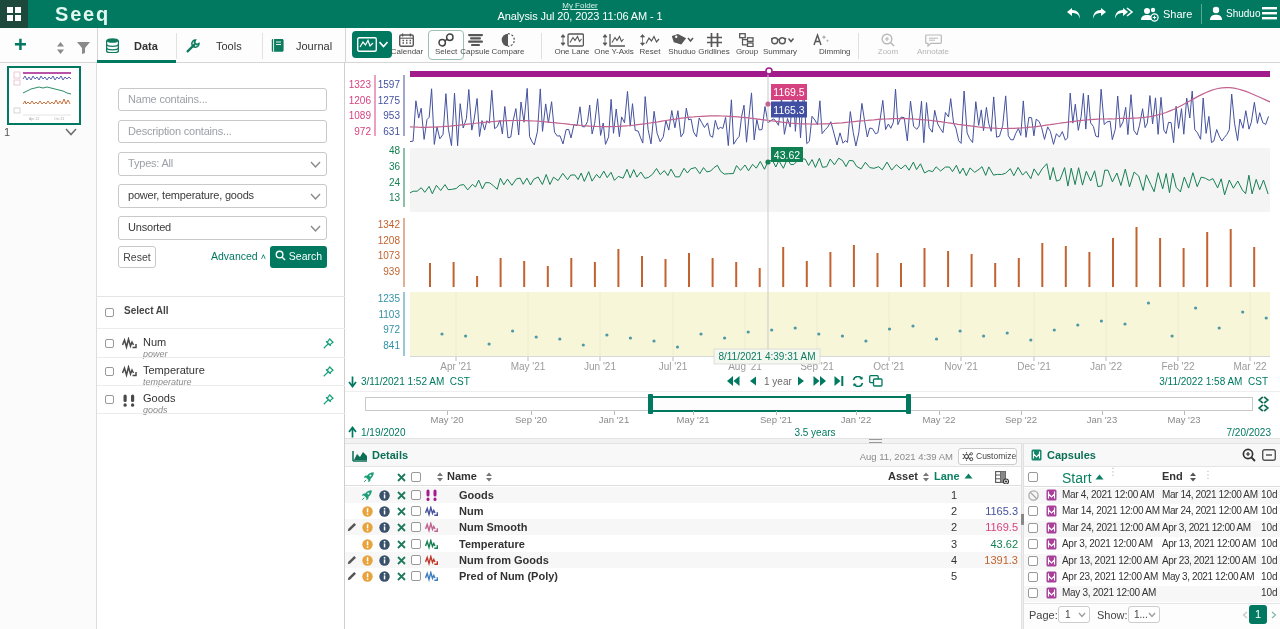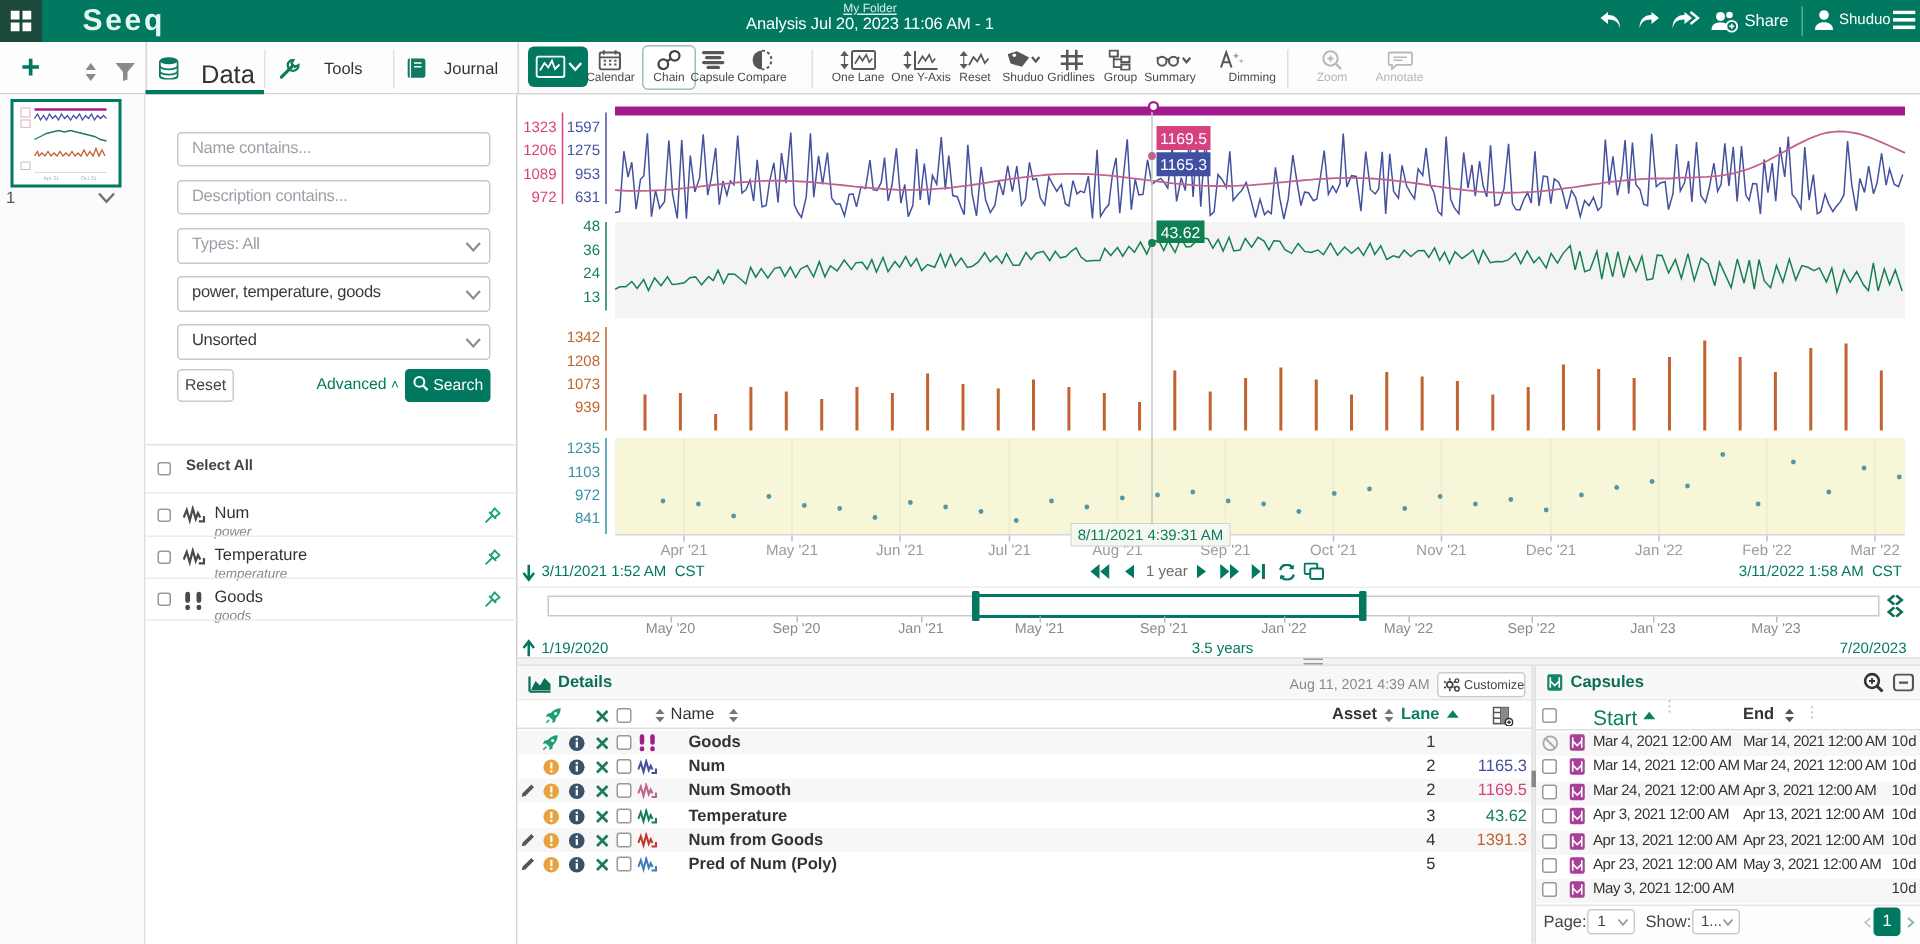--- a/index.html
+++ b/index.html
@@ -63,21 +63,21 @@
 
 <div class="abs" style="left:97px;top:28px;width:248px;height:35px;border-left:1px solid #D5D5D5;"></div>
 <div class="abs" style="left:176px;top:33px;width:1px;height:26px;background:#E2E2E2;"></div>
 <div class="abs" style="left:262px;top:33px;width:1px;height:26px;background:#E2E2E2;"></div>
 <div class="abs" style="left:97px;top:60px;width:79px;height:3px;background:#007960;"></div>
 <svg class="abs" style="left:106px;top:38px;" width="13" height="15" viewBox="0 0 13 15">
     <ellipse cx="6.5" cy="2.5" rx="6" ry="2.3" fill="#0E7A5E"></ellipse>
     <path d="M0.5 2.5 V12.5 C0.5 13.8 3.2 14.8 6.5 14.8 C9.8 14.8 12.5 13.8 12.5 12.5 V2.5" fill="none" stroke="#0E7A5E" stroke-width="1.4"></path>
     <path d="M0.5 6 C0.5 7.3 3.2 8.3 6.5 8.3 C9.8 8.3 12.5 7.3 12.5 6 M0.5 9.5 C0.5 10.8 3.2 11.8 6.5 11.8 C9.8 11.8 12.5 10.8 12.5 9.5" fill="none" stroke="#0E7A5E" stroke-width="1.2"></path>
   </svg>
-<div class="abs" style="left:134px;top:40px;font-size:17px;color:#333;font-weight:normal;">Data</div>
+<div class="abs" style="left:134px;top:40px;font-size:11px;color:#333;font-weight:bold;">Data</div>
 <svg class="abs" style="left:186px;top:39px;" width="14" height="14" viewBox="0 0 14 14">
     <path d="M13 4.4 A3.6 3.6 0 1 1 9.6 1 L8.4 3.4 L10.6 5.6 Z" fill="none" stroke="#0E7A5E" stroke-width="1.5"></path>
     <path d="M8.6 5.4 L1.6 12.4" stroke="#0E7A5E" stroke-width="2.2" stroke-linecap="round"></path>
   </svg>
 <div class="abs" style="left:216px;top:40px;font-size:11px;color:#333;">Tools</div>
 <svg class="abs" style="left:271px;top:38px;" width="14" height="15" viewBox="0 0 14 15">
     <path d="M2 1 H11 C12 1 12.6 1.7 12.6 2.6 V12 C12.6 13 12 13.8 11 13.8 H2 C1.2 13.8 0.8 13.2 0.8 12.5 V2.3 C0.8 1.5 1.3 1 2 1 Z" fill="#0E7A5E"></path>
     <path d="M2.6 1 V13.8" stroke="#fff" stroke-width="0.9"></path>
     <path d="M5 4 H10 M5 6.5 H10" stroke="#fff" stroke-width="0.9"></path>
   </svg>
@@ -100,21 +100,21 @@
     <path d="M3.5 7.5 H5 M7 7.5 H8.5 M10.5 7.5 H12 M3.5 10 H5 M7 10 H8.5 M10.5 10 H12" stroke="#575757" stroke-width="1.3"></path>
   </svg>
 <div class="abs" style="left:381px;top:47px;width:52px;text-align:center;font-size:8px;color:#4A4A4A;">Calendar</div>
 
 <div class="abs" style="left:428px;top:30px;width:36px;height:30px;border:1px solid #9DBFB5;border-radius:4px;background:#fff;"></div>
 <svg class="abs" style="left:438px;top:33px;" width="16" height="14" viewBox="0 0 16 14">
     <circle cx="4.2" cy="9.8" r="3.2" fill="none" stroke="#444" stroke-width="1.5"></circle>
     <circle cx="11.8" cy="4.2" r="3.2" fill="none" stroke="#444" stroke-width="1.5"></circle>
     <path d="M6.5 7.8 L9.5 6.2" stroke="#444" stroke-width="1.5"></path>
   </svg>
-<div class="abs" style="left:420px;top:47px;width:52px;text-align:center;font-size:8px;color:#4A4A4A;">Chain</div>
+<div class="abs" style="left:420px;top:47px;width:52px;text-align:center;font-size:8px;color:#4A4A4A;">Select</div>
 
 <svg class="abs" style="left:468px;top:34px;" width="15" height="12" viewBox="0 0 15 12">
     <rect x="0" y="0" width="15" height="2.2" rx="1.1" fill="#575757"></rect>
     <rect x="2" y="3.3" width="11" height="2.2" rx="1.1" fill="#575757"></rect>
     <rect x="0" y="6.6" width="15" height="2.2" rx="1.1" fill="#575757"></rect>
     <rect x="3" y="9.9" width="9" height="2.2" rx="1.1" fill="#575757"></rect>
   </svg>
 <div class="abs" style="left:449px;top:47px;width:52px;text-align:center;font-size:8px;color:#4A4A4A;">Capsule</div>
 
 <svg class="abs" style="left:501px;top:33px;" width="14" height="14" viewBox="0 0 14 14">
@@ -541,21 +541,21 @@
     <path d="M1.2 10.8 L3.2 8.8" stroke="#1B9E77" stroke-width="1"></path>
   </svg>
 <svg class="abs" style="left:397px;top:473px;" width="9" height="9" viewBox="0 0 9 9">
     <path d="M1 1 L8 8 M8 1 L1 8" stroke="#1E7A5E" stroke-width="1.8"></path>
   </svg>
 <div class="abs" style="left:411px;top:472px;width:10px;height:10px;border:1px solid #999;border-radius:2px;background:#fff;"></div>
 <svg class="abs" style="left:436px;top:472px;" width="8" height="10" viewBox="0 0 8 10">
     <path d="M4 0.5 L7 4 H1 Z" fill="#777"></path>
     <path d="M4 9.5 L1 6 H7 Z" fill="#777"></path>
   </svg>
-<div class="abs" style="left:447px;top:470px;font-size:11px;font-weight:normal;color:#333;">Name</div>
+<div class="abs" style="left:447px;top:470px;font-size:11px;font-weight:bold;color:#333;">Name</div>
 <svg class="abs" style="left:485px;top:472px;" width="8" height="10" viewBox="0 0 8 10">
     <path d="M4 0.5 L7 4 H1 Z" fill="#777"></path>
     <path d="M4 9.5 L1 6 H7 Z" fill="#777"></path>
   </svg>
 <div class="abs" style="left:888px;top:470px;font-size:11px;font-weight:bold;color:#333;">Asset</div>
 <svg class="abs" style="left:922px;top:472px;" width="8" height="10" viewBox="0 0 8 10">
     <path d="M4 0.5 L7 4 H1 Z" fill="#777"></path>
     <path d="M4 9.5 L1 6 H7 Z" fill="#777"></path>
   </svg>
 <div class="abs" style="left:934px;top:470px;font-size:11px;font-weight:bold;color:#0B8062;">Lane</div>

